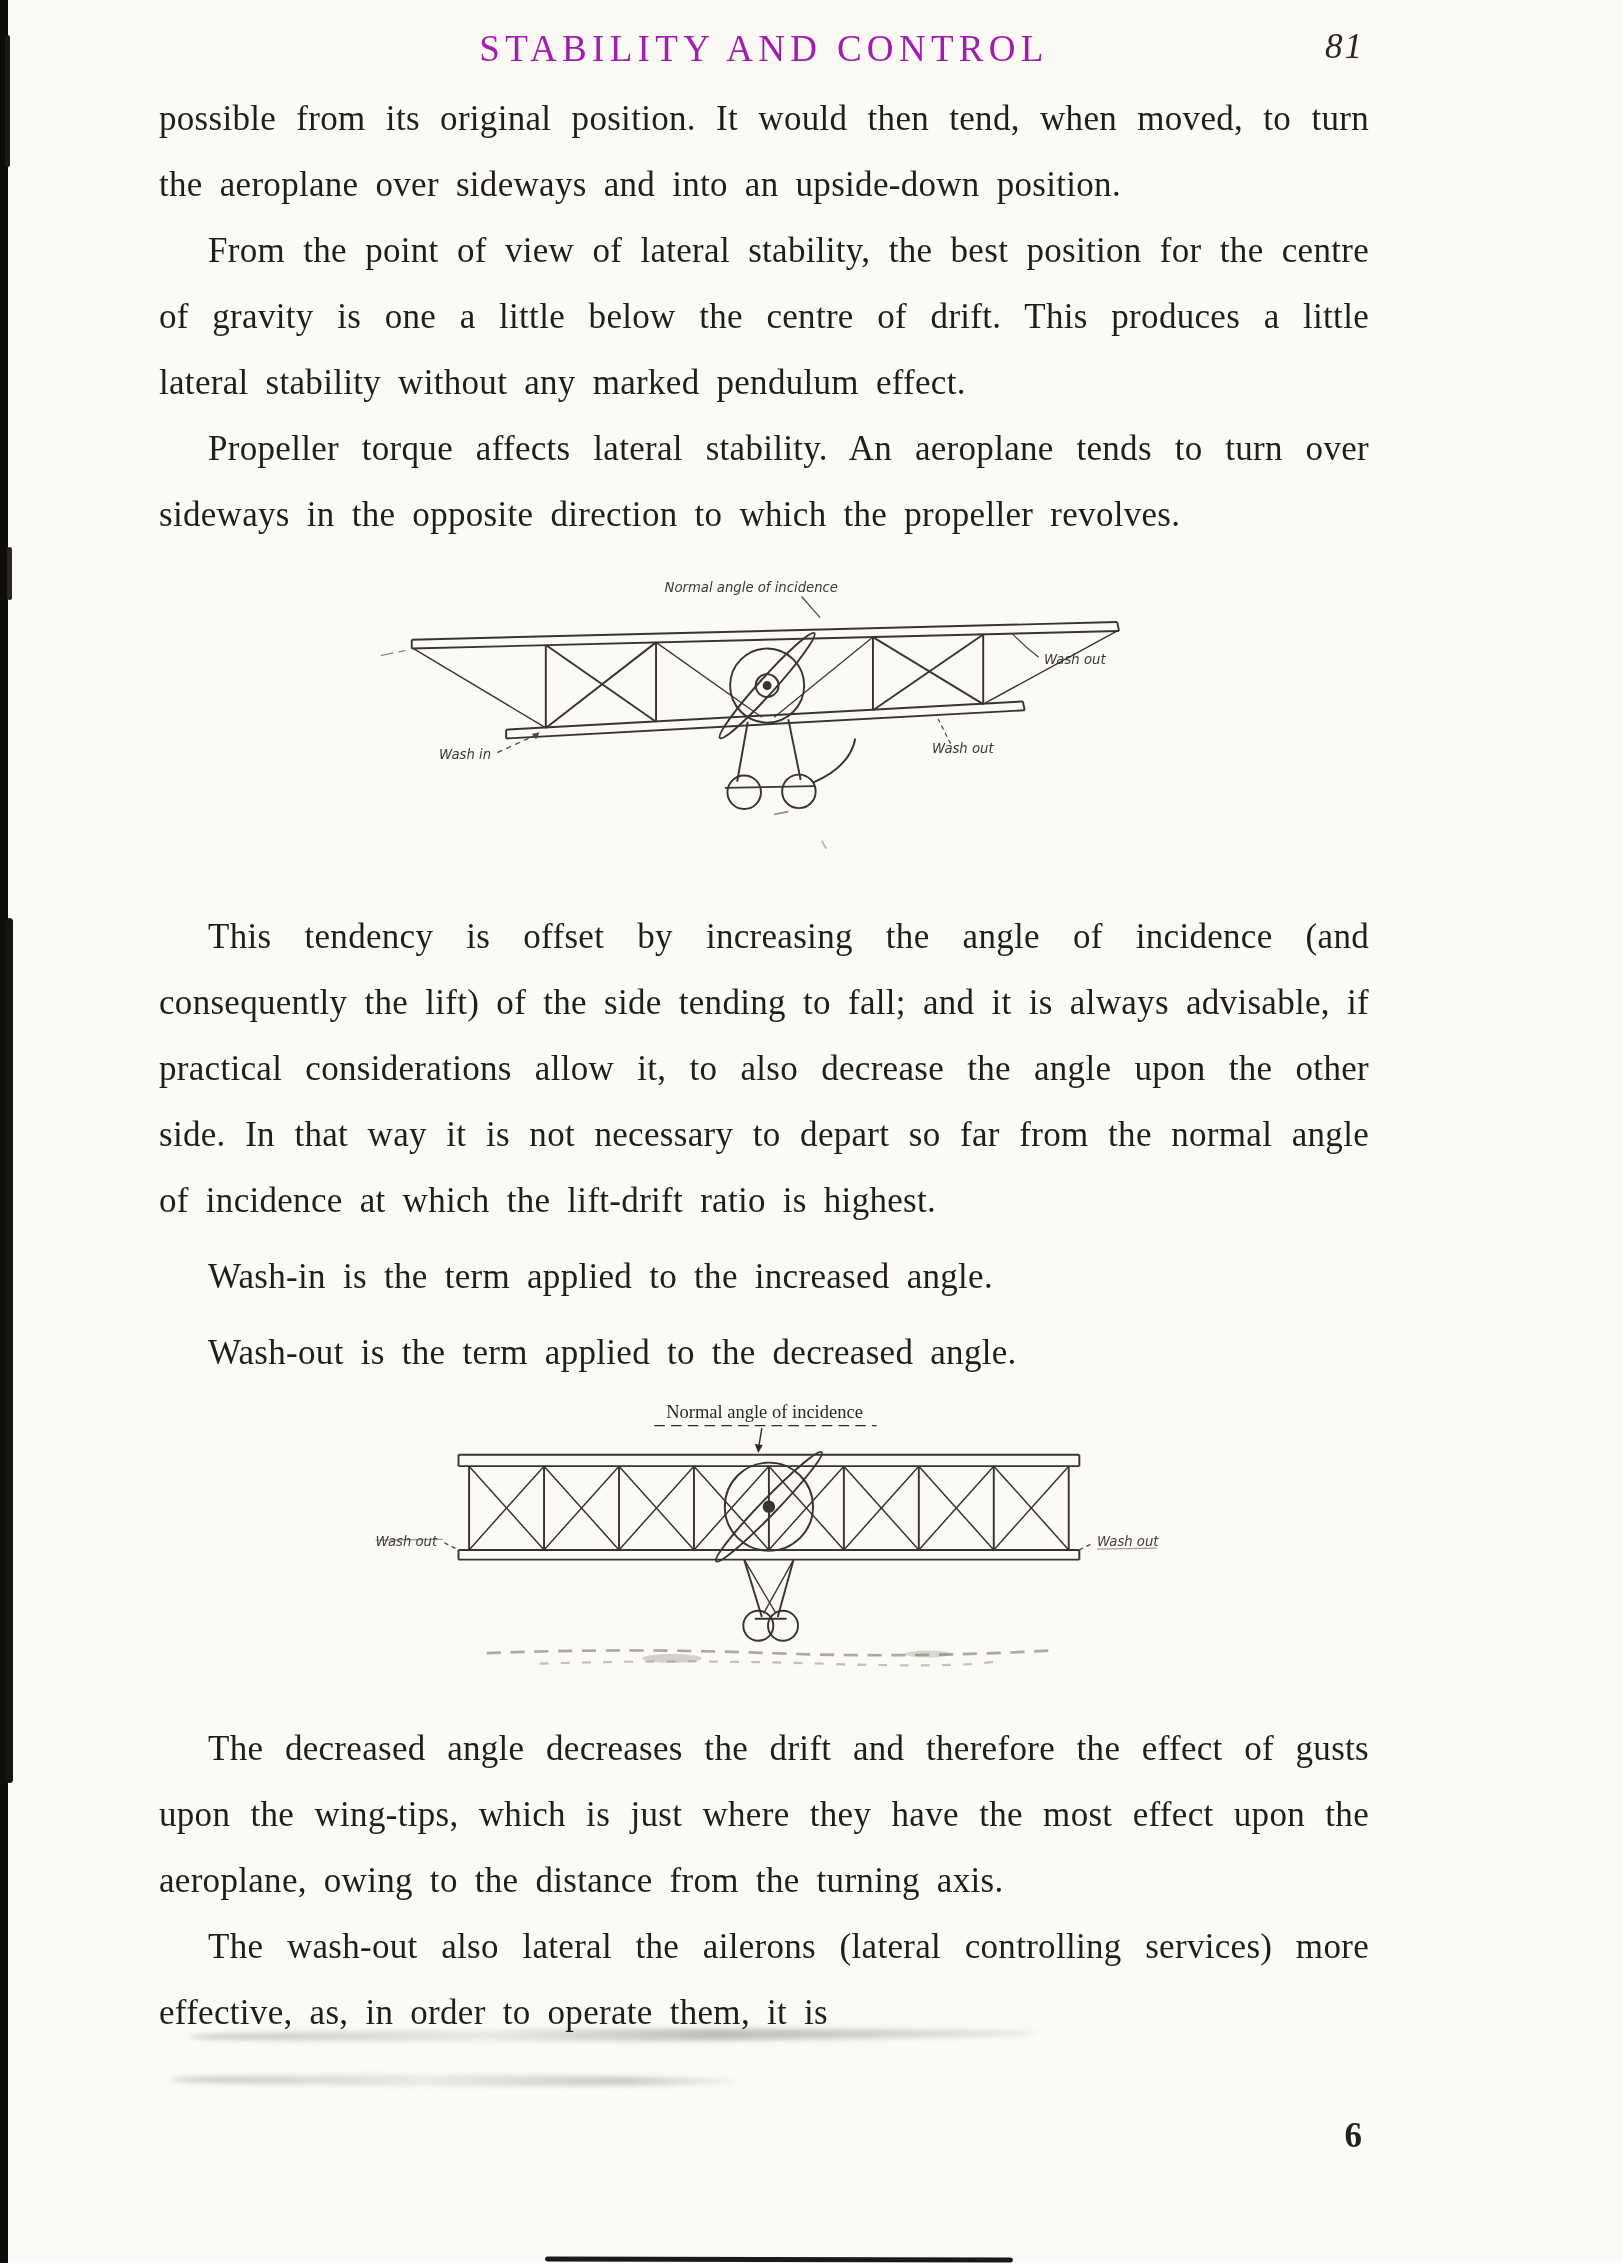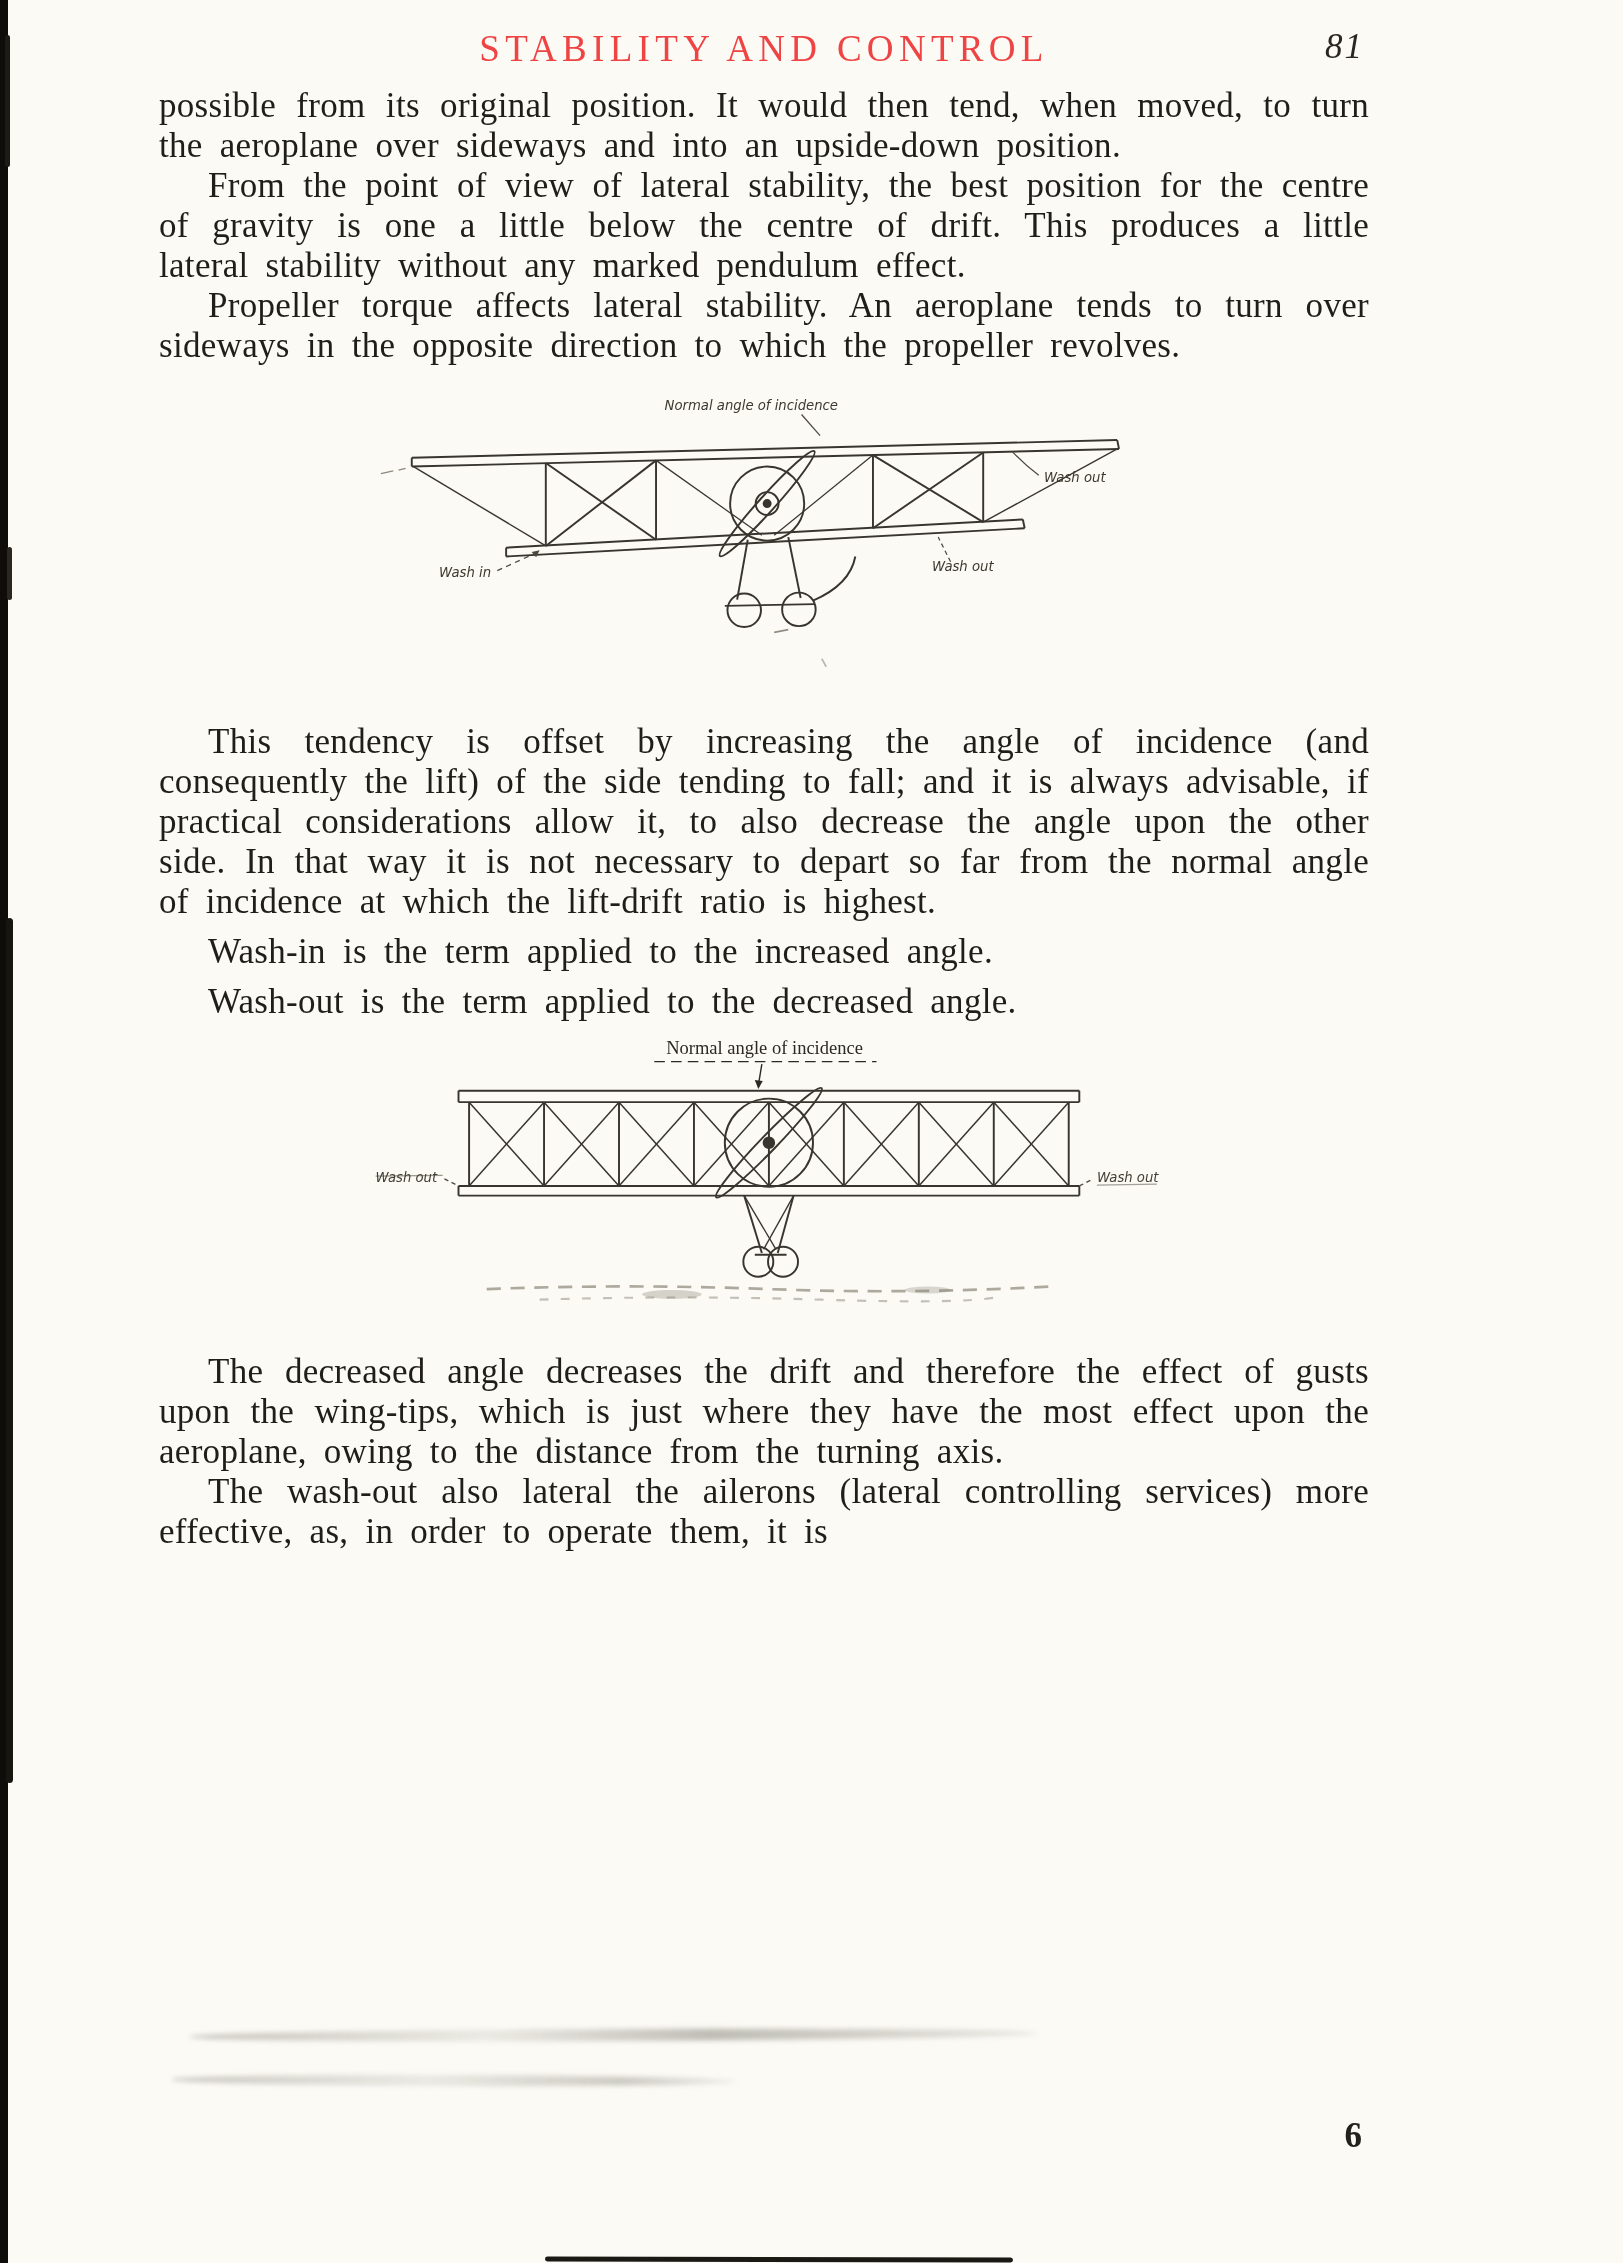--- a/index.html
+++ b/index.html
@@ -34,34 +34,34 @@
     top: 26.5px;
     width: 1210px;
   }
 
   .header { position: relative; height: 49px; margin-bottom: 10.6px; }
   .header-title {
     display: block;
     text-align: center;
     font-size: 37px;
     letter-spacing: 5.3px;
-    color: #ef4444;
+    color: #a21caf;
   }
   .header-pagenum {
     position: absolute;
     right: 5.3px; top: 0;
     font-size: 35px;
     letter-spacing: 1.8px;
     color: #2a2720;
     font-style: italic;
   }
 
   .content p {
     font-size: 35px;
-    line-height: 40px;
+    line-height: 66px;
     text-align: justify;
     text-indent: 49px;
     word-spacing: 8px;
     letter-spacing: 0.3px;
     color: #201e19;
   }
   p.no-indent { text-indent: 0; }
   p.gap-top { margin-top: 10px; }
   .it { }
 

